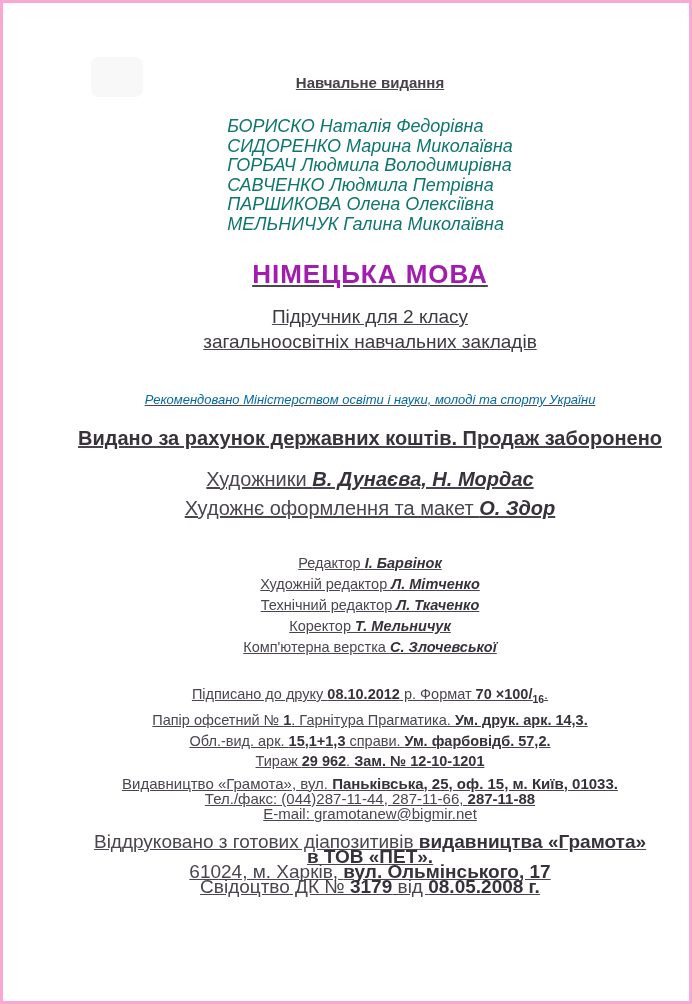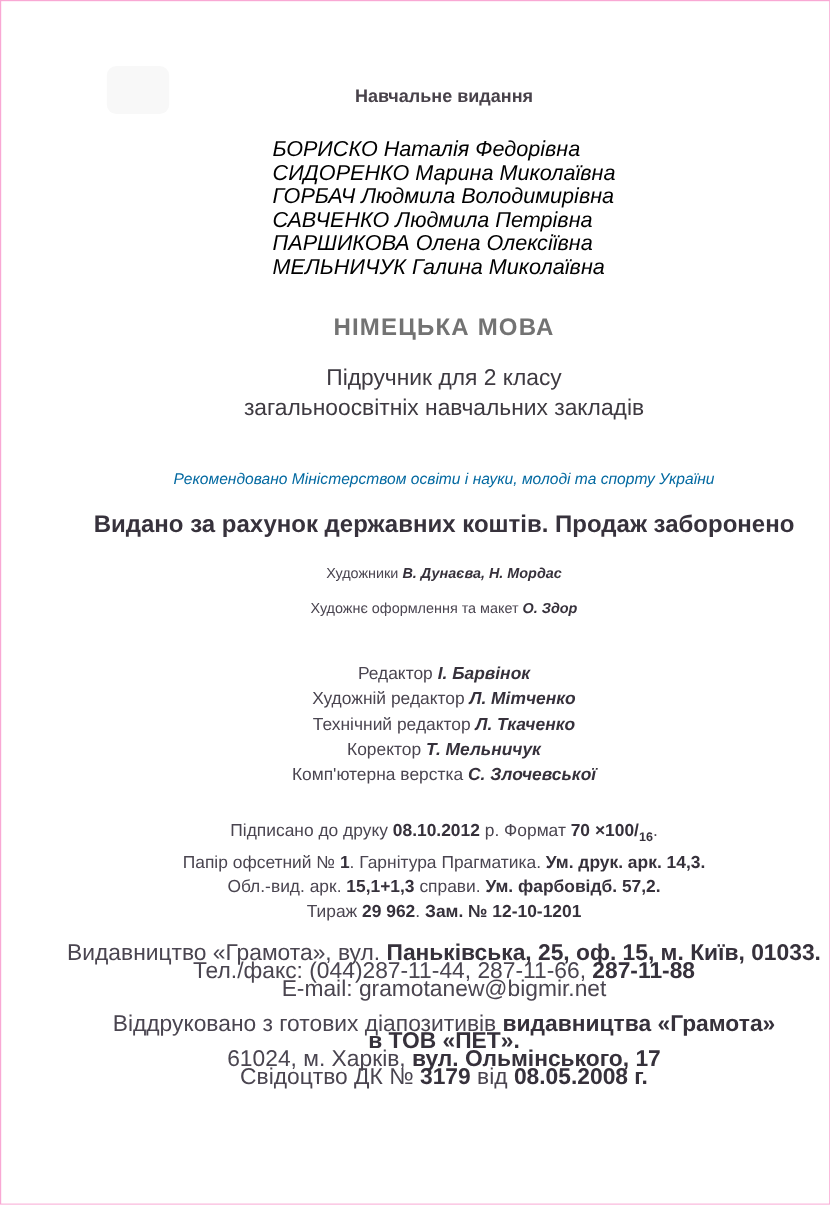--- a/index.html
+++ b/index.html
@@ -2,25 +2,26 @@
 <html><head>
 <meta charset="utf-8">
 <style>
   html, body { margin: 0; padding: 0; background: #ffffff; }
   .page {
     position: relative;
     box-sizing: border-box;
     width: 692px;
     height: 1004px;
     background: #ffffff;
-    border: 1px solid #f9a8d4;
+    border: 3px solid #f9a8d4;
     padding-left: 48px;
     overflow: hidden;
     font-family: "Liberation Sans", "DejaVu Sans", sans-serif;
     color: #4a4550;
+    text-decoration: underline;
   }
   .smudge {
     position: absolute;
     left: 88px; top: 54px;
     width: 52px; height: 40px;
     background: #f8f8f8;
     border-radius: 8px;
   }
   .center { text-align: center; }
   .line { white-space: pre-wrap; }
@@ -34,29 +35,29 @@
     font-size: 15px;
     color: #48424a;
   }
   .authors-wrap { margin-top: 26px; }
   .authors {
     display: inline-block;
     text-align: left;
     font-style: italic;
     font-size: 18px;
     line-height: 19.5px;
-    color: #000000;
+    color: #0f766e;
   }
   .title {
     margin-top: 27px;
-    font-size: 20px;
+    font-size: 26px;
     font-weight: bold;
     letter-spacing: 1px;
     line-height: 27px;
-    color: #737373;
+    color: #a21caf;
   }
   .subtitle {
     margin-top: 16px;
     font-size: 19px;
     line-height: 25px;
     color: #3e3a41;
   }
   .recommendation {
     margin-top: 38px;
     font-style: italic;
@@ -65,37 +66,37 @@
     color: #0369a1;
   }
   .funding {
     margin-top: 19px;
     font-weight: bold;
     font-size: 20px;
     color: #37323c;
   }
   .artists {
     margin-top: 15px;
-    font-size: 12px;
+    font-size: 20px;
     line-height: 29px;
     text-align: center;
   }
   .staff {
     margin-top: 30px;
     font-size: 14.5px;
     line-height: 21px;
   }
   .imprint {
     margin-top: 26px;
     font-size: 14.5px;
     line-height: 20.4px;
   }
   .publisher {
-    margin-top: 17px;
-    font-size: 19px;
+    margin-top: 4px;
+    font-size: 15px;
     line-height: 15.2px;
   }
   .printer {
     margin-top: 14px;
     font-size: 19px;
     line-height: 14.8px;
   }
 </style>
 </head>
 <body>

